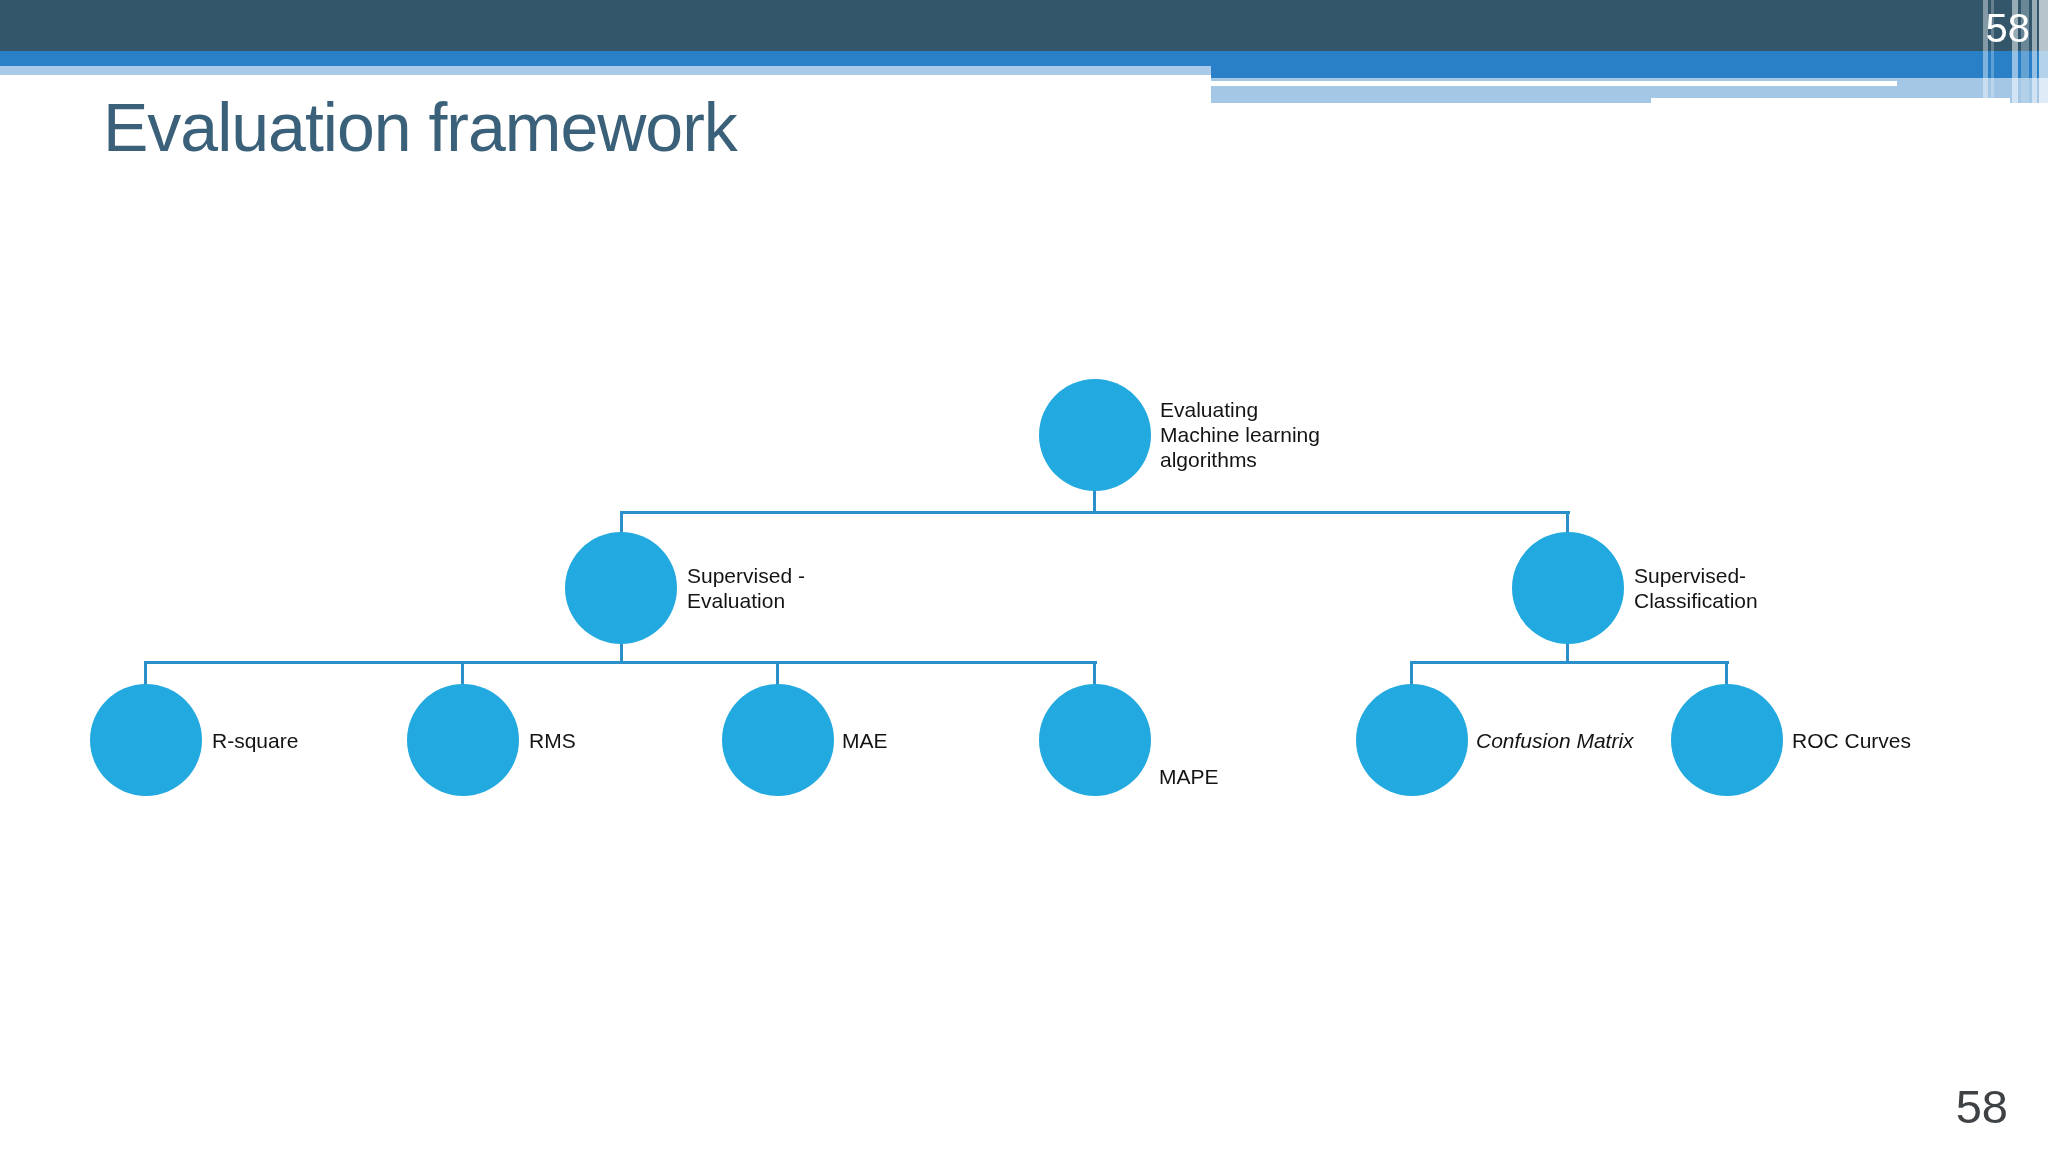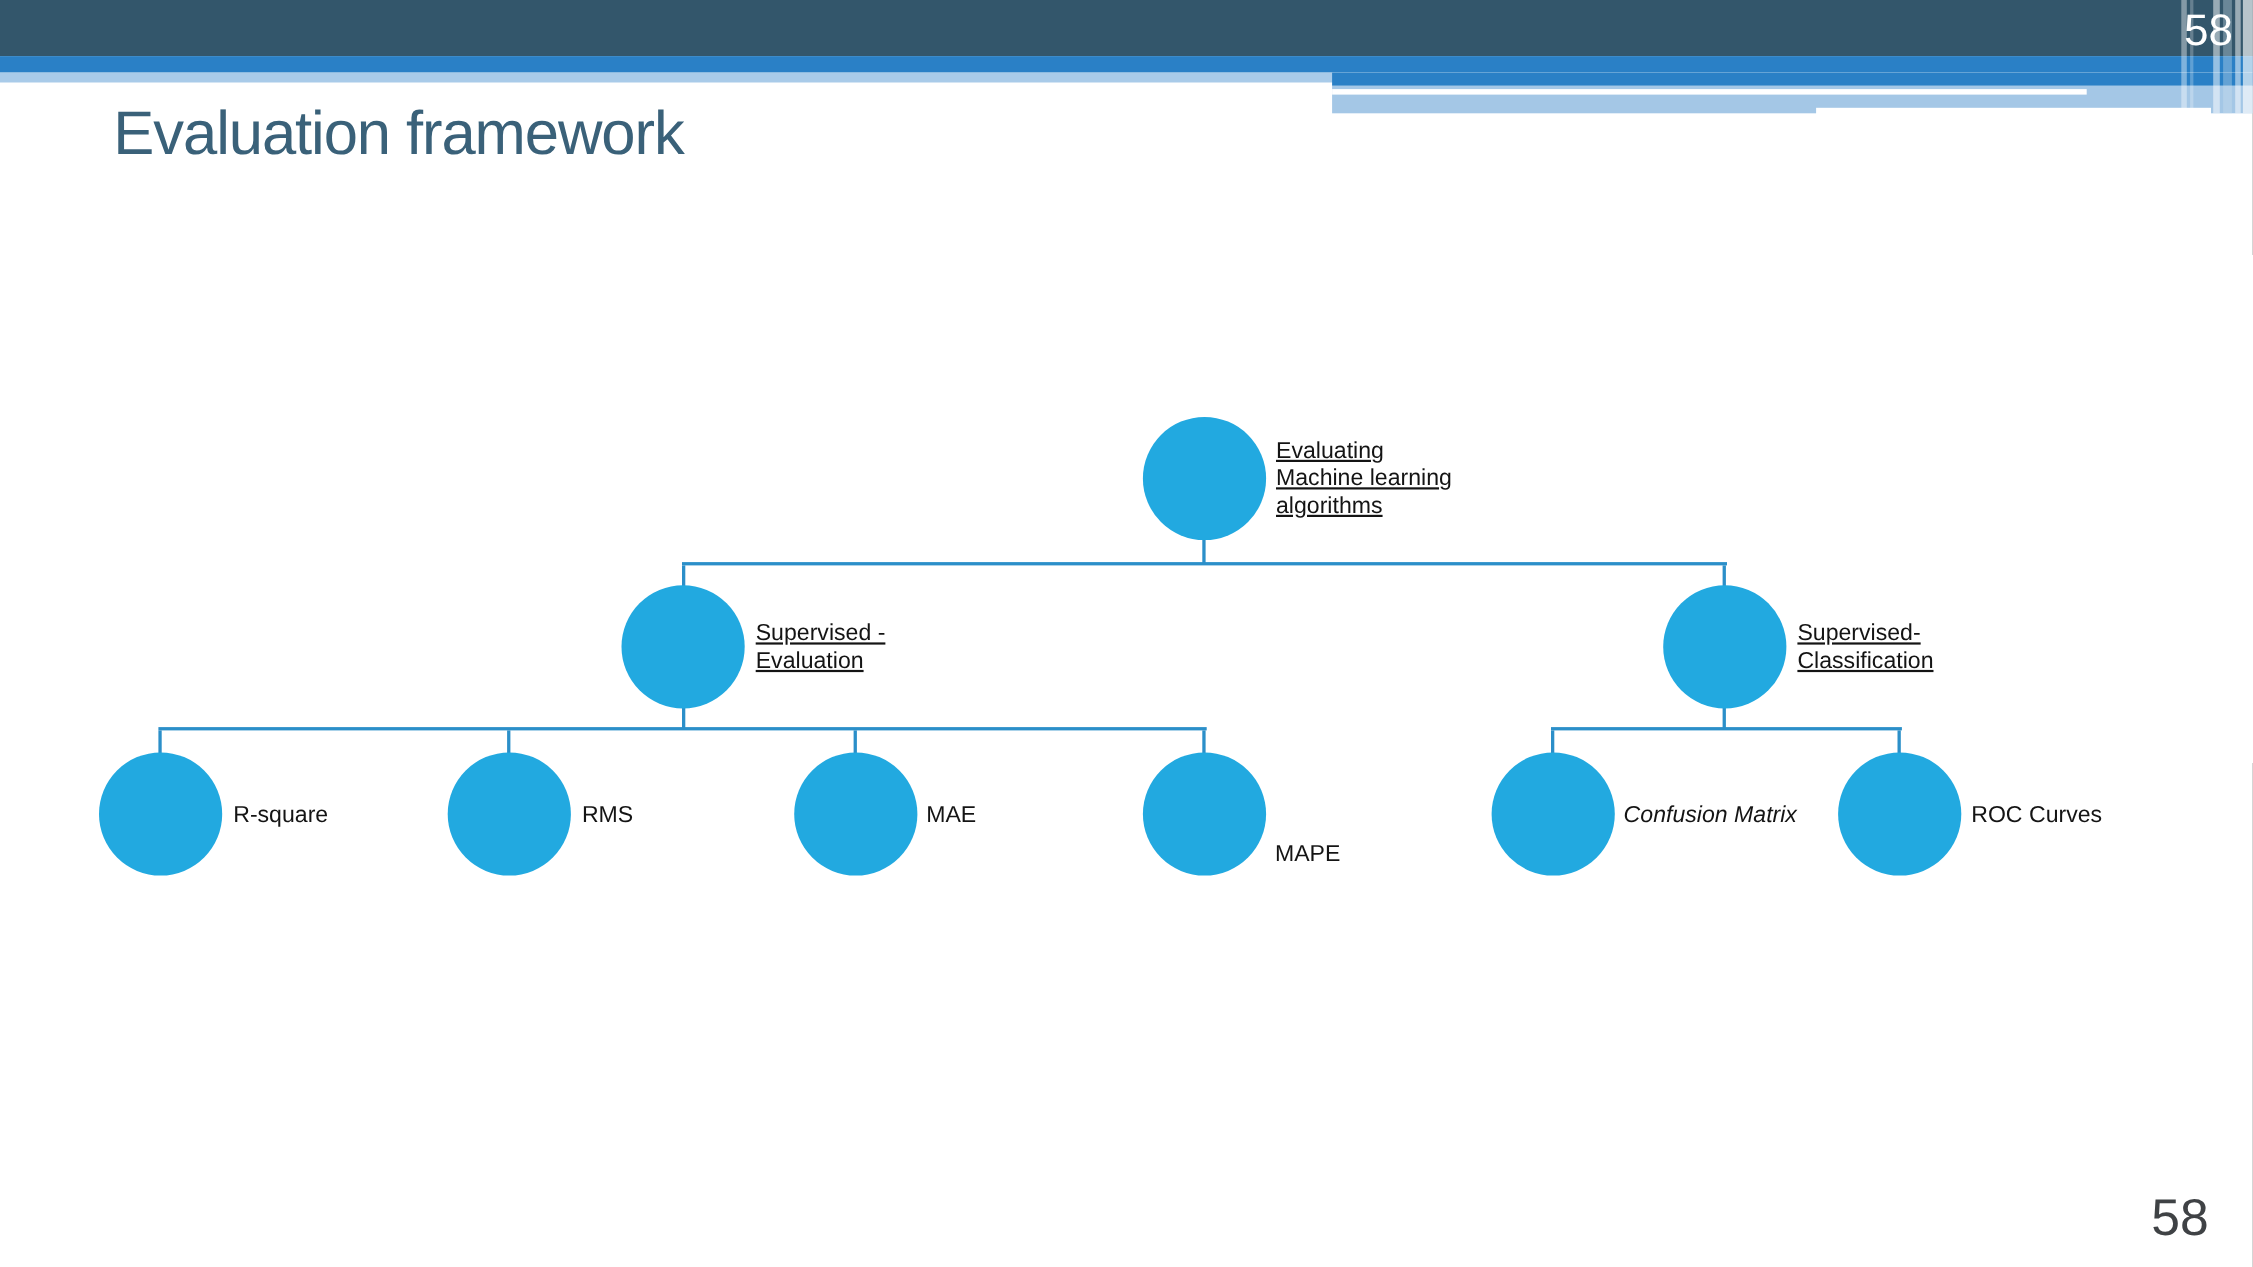--- a/index.html
+++ b/index.html
@@ -21,30 +21,30 @@
   .vs2{left:1991px;width:3px;background:rgba(255,255,255,0.25);}
   .vs3{left:2012px;width:6px;background:rgba(255,255,255,0.50);}
   .vs4{left:2021px;width:8px;background:rgba(210,225,238,0.35);}
   .vs5{left:2032px;width:5px;background:rgba(255,255,255,0.50);}
   .vs6{left:2039px;width:9px;background:rgba(255,255,255,0.65);}
   .slide-num-top{
     position:absolute;top:6px;right:18px;color:#ffffff;font-size:40px;line-height:44px;
   }
   
   .title{
-    position:absolute;left:103px;top:88px;margin:0;font-size:56px;font-weight:400;
+    position:absolute;left:103px;top:88px;margin:0;font-size:68px;font-weight:400;
     color:#3A6179;letter-spacing:-1px;
   }
   
   .circle{position:absolute;width:112px;height:112px;border-radius:50%;background:#22A9E0;}
   .line{position:absolute;background:#2B8FC9;}
   .hline{height:3px;}
   .vline{width:3px;}
   .node-label{position:absolute;color:#141414;font-size:21px;line-height:25px;white-space:nowrap;}
-  .node-label span{display:block;text-decoration:underline;}
+  .node-label span{display:block;}
   
   .c-root{left:1039px;top:379px;}
   .c-pred{left:565px;top:532px;}
   .c-class{left:1512px;top:532px;}
   .c-l1{left:90px;top:684px;}
   .c-l2{left:407px;top:684px;}
   .c-l3{left:722px;top:684px;}
   .c-l4{left:1039px;top:684px;}
   .c-l5{left:1356px;top:684px;}
   .c-l6{left:1671px;top:684px;}

